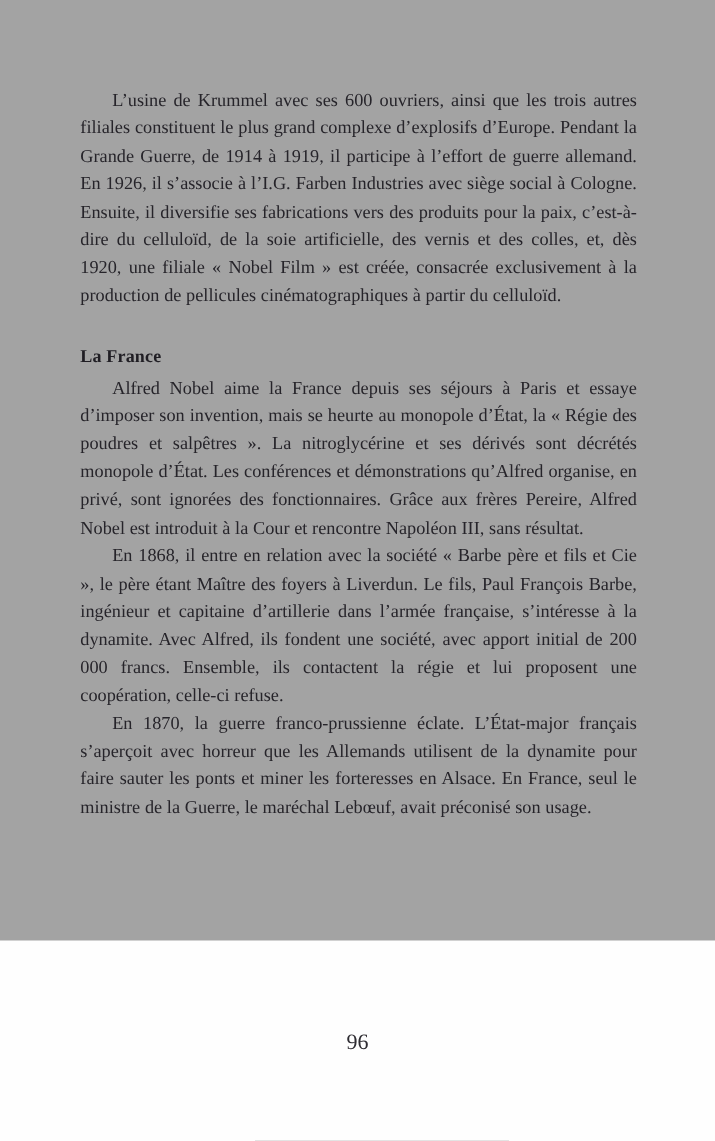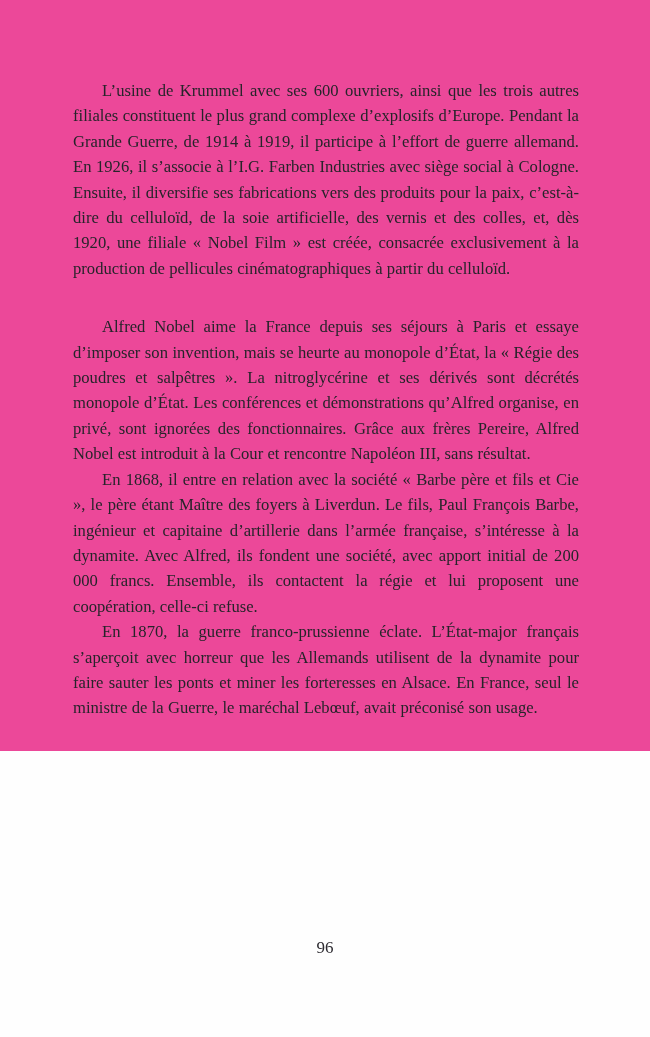--- a/index.html
+++ b/index.html
@@ -14,22 +14,22 @@
     font-family: "Liberation Serif", "DejaVu Serif", serif;
     color: #26242a;
     overflow: hidden;
     position: relative;
   }
   .page {
     position: absolute;
     top: 0;
     left: 0;
     width: 650px;
-    height: 751px;
-    background: #ec4899;
+    height: 855px;
+    background: #a3a3a3;
   }
   .text-block {
     position: absolute;
     left: 73px;
     top: 78px;
     width: 506px;
   }
   p.para {
     margin: 0;
     padding: 0;
@@ -60,38 +60,39 @@
   }
   .gap-after-heading {
     height: 3px;
   }
   .folio {
     position: absolute;
     left: 0;
     top: 938px;
     width: 650px;
     text-align: center;
-    font-size: 17px;
+    font-size: 20px;
     line-height: 20px;
     color: #2e2c32;
     font-family: "Liberation Serif", "DejaVu Serif", serif;
   }
 </style>
 </head>
 <body>
 
 <div class="page">
 
   <div class="text-block">
 
     <p class="para">L’usine de Krummel avec ses 600 ouvriers, ainsi que les trois autres filiales constituent le plus grand complexe d’explosifs d’Europe. Pendant la Grande Guerre, de 1914 à 1919, il participe à l’effort de guerre allemand. En 1926, il s’associe à l’I.G. Farben Industries avec siège social à Cologne. Ensuite, il diversifie ses fabrications vers des produits pour la paix, c’est-à-dire du celluloïd, de la soie artificielle, des vernis et des colles, et, dès 1920, une filiale « Nobel Film » est créée, consacrée exclusivement à la production de pellicules cinématographiques à partir du celluloïd.</p>
 
 
     <div class="gap-before-heading"></div>
 
+    <h2 class="section-heading">La France</h2>
 
     <div class="gap-after-heading"></div>
 
     <p class="para">Alfred Nobel aime la France depuis ses séjours à Paris et essaye d’imposer son invention, mais se heurte au monopole d’État, la « Régie des poudres et salpêtres ». La nitroglycérine et ses dérivés sont décrétés monopole d’État. Les conférences et démonstrations qu’Alfred organise, en privé, sont ignorées des fonctionnaires. Grâce aux frères Pereire, Alfred Nobel est introduit à la Cour et rencontre Napoléon III, sans résultat.</p>
 
     <p class="para">En 1868, il entre en relation avec la société « Barbe père et fils et Cie », le père étant Maître des foyers à Liverdun. Le fils, Paul François Barbe, ingénieur et capitaine d’artillerie dans l’armée française, s’intéresse à la dynamite. Avec Alfred, ils fondent une société, avec apport initial de 200 000 francs. Ensemble, ils contactent la régie et lui proposent une coopération, celle-ci refuse.</p>
 
     <p class="para">En 1870, la guerre franco-prussienne éclate. L’État-major français s’aperçoit avec horreur que les Allemands utilisent de la dynamite pour faire sauter les ponts et miner les forteresses en Alsace. En France, seul le ministre de la Guerre, le maréchal Lebœuf, avait préconisé son usage.</p>
 
   </div>

